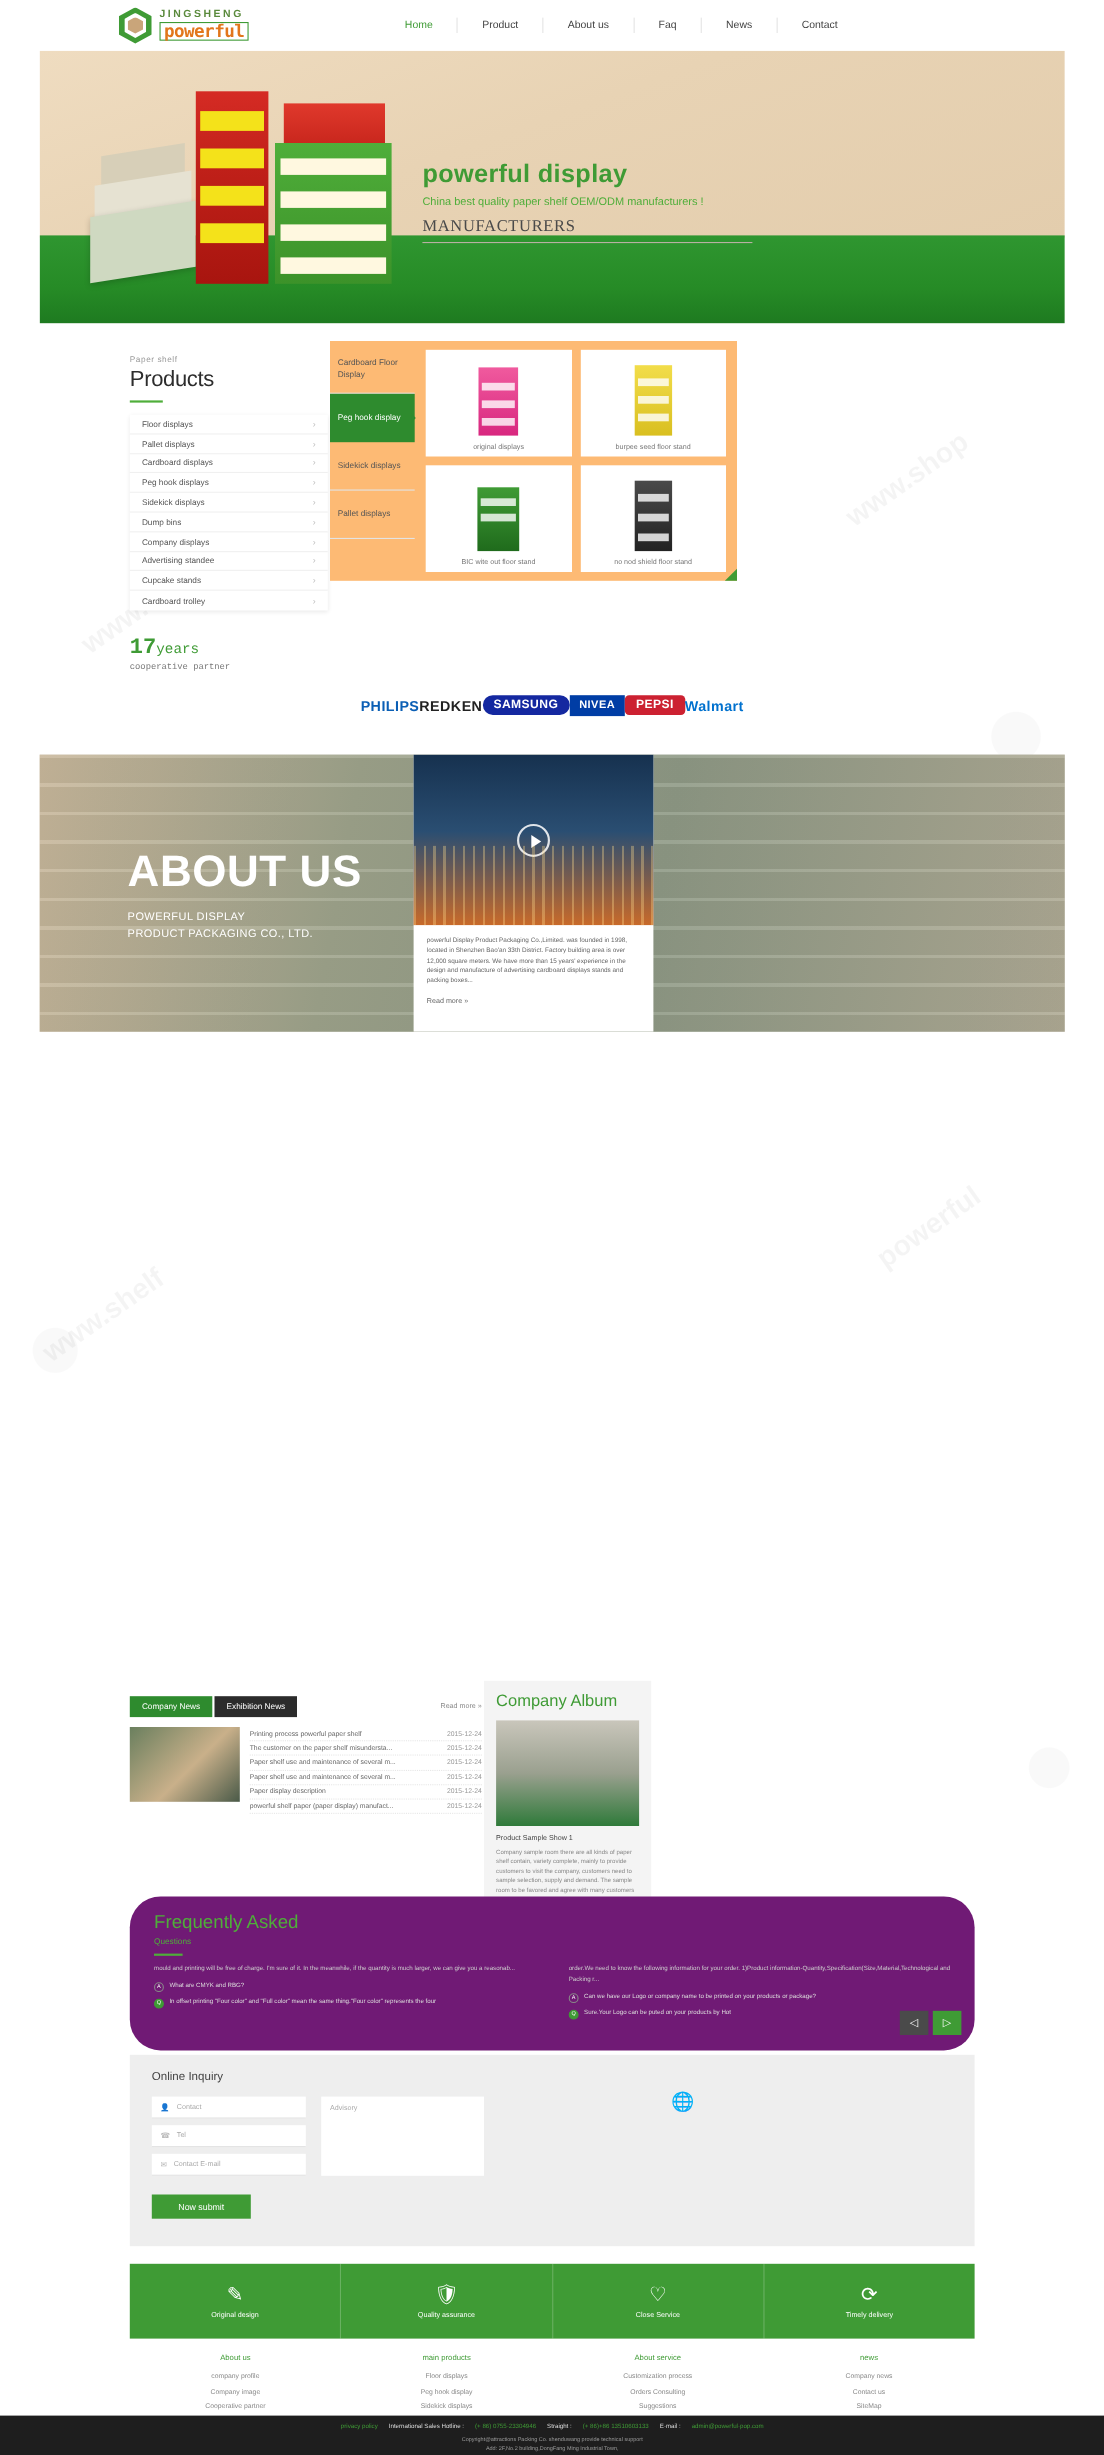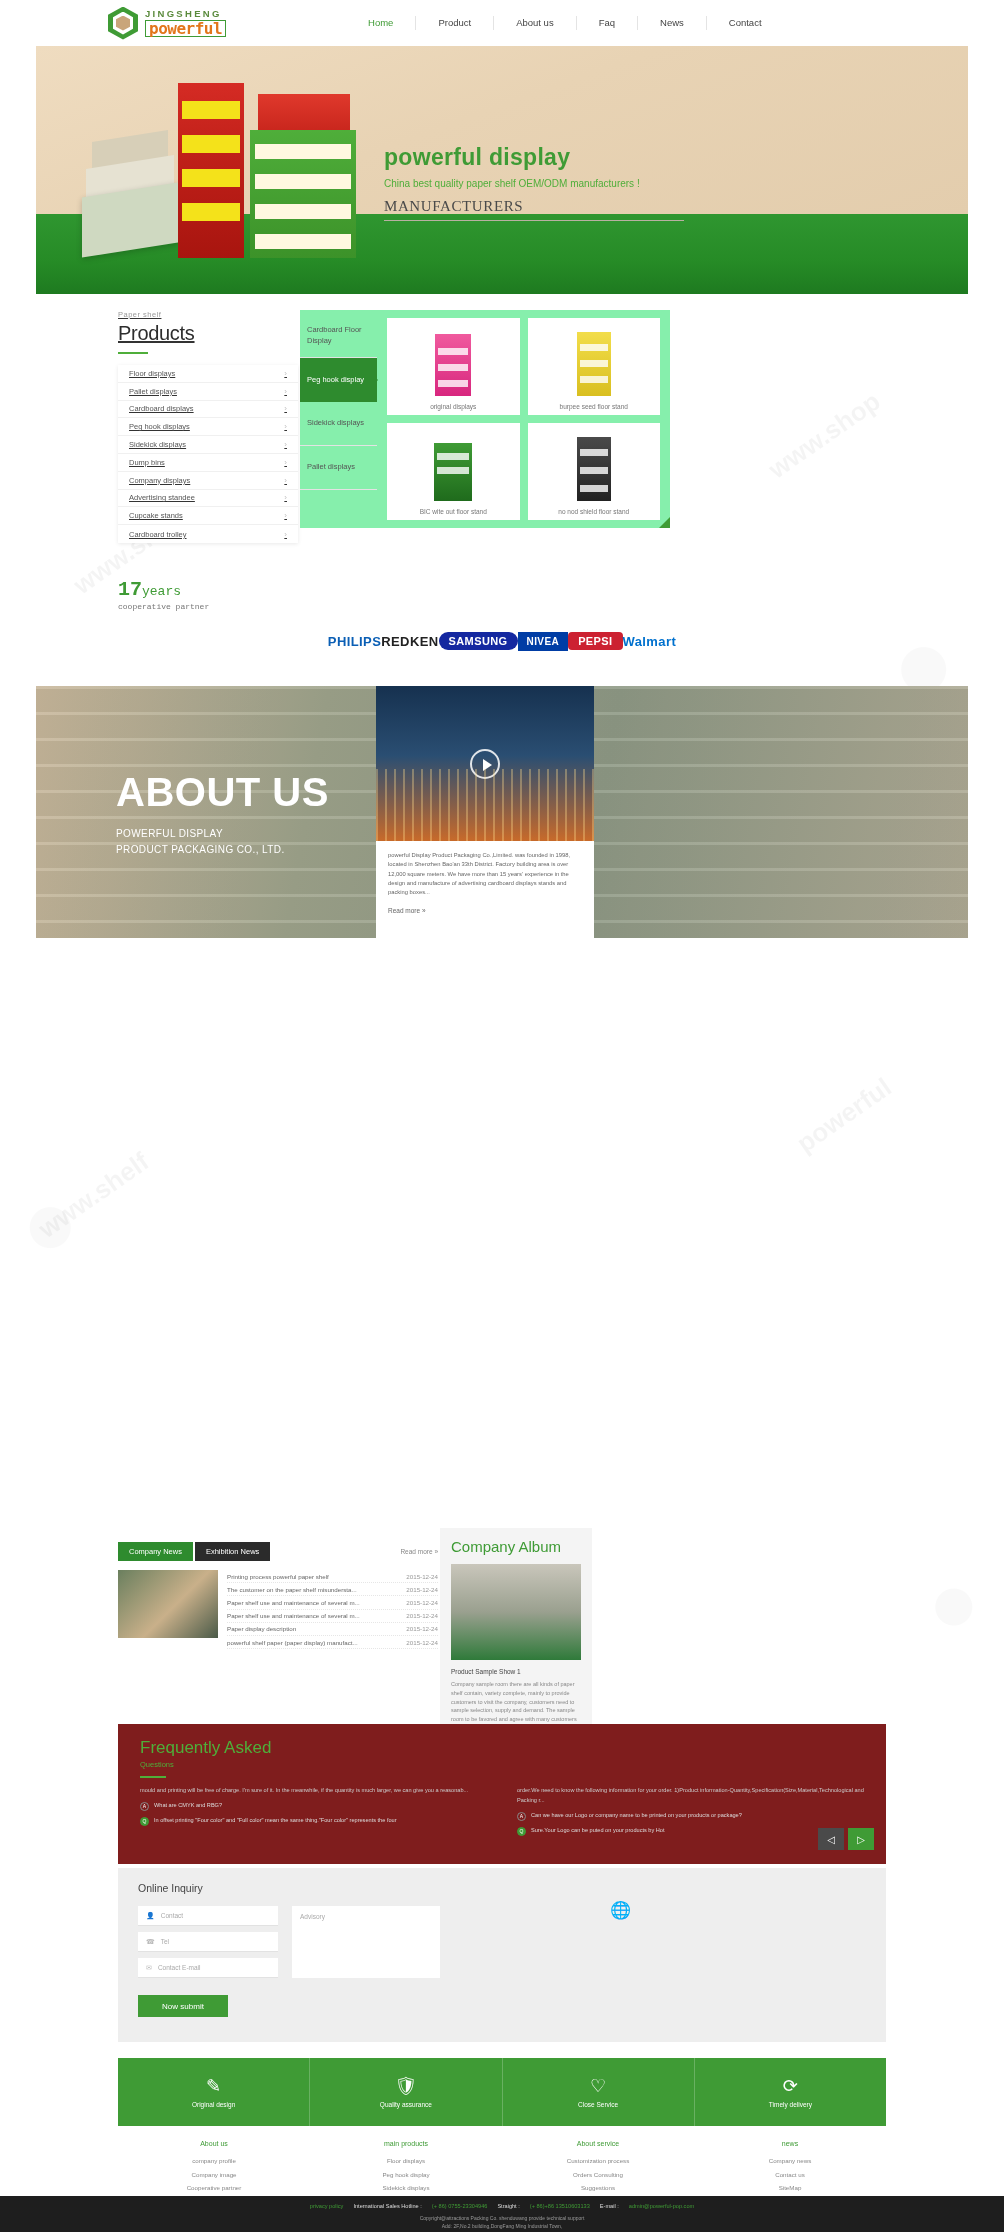--- a/index.html
+++ b/index.html
@@ -70,39 +70,39 @@
   .hero-manu { font-size:15px; color:#4a4a4a; letter-spacing:.6px; margin-top:9px;
                border-bottom:1px solid #b8b0a2; padding-bottom:5px; width:300px;
                font-family:"Liberation Serif", serif; }
   .feat { display:flex; flex-wrap:wrap; margin-top:11px; width:300px; }
   .feat div { width:50%; font-size:7.5px; color:#5a5a5a; display:flex;
               align-items:center; gap:4px; margin-bottom:8px; letter-spacing:.3px;}
   .ck { width:8px; height:8px; color:#3f9b35; font-size:8px; line-height:8px; }
 
   
   .products-sec { position:relative; margin-top:16px; z-index:2; }
-  .prod-left { position:absolute; left:118px; top:0; width:180px;text-decoration:underline; }
+  .prod-left { position:absolute; left:118px; top:12px; width:180px; }
   .prod-kicker { font-size:7.5px; color:#9a9a9a; letter-spacing:.5px; }
   .prod-title { font-size:20px; color:#2d2d2d; margin-top:3px; letter-spacing:-.3px;}
   .prod-rule { width:30px; height:2px; background:#4fae3a; margin-top:7px; }
   .prod-menu { margin-top:11px; background:#fff; box-shadow:0 1px 4px rgba(0,0,0,.09);}
   .prod-menu li { list-style:none; height:17.8px; display:flex; align-items:center;
      justify-content:space-between; padding:0 11px; border-bottom:1px solid #f0f0f0;
      font-size:7.5px; color:#555; }
   .prod-menu li:last-child { border-bottom:none; }
   .prod-menu li .ch { color:#c0c0c0; font-size:8px; }
 
   .prod-right { position:absolute; left:300px; top:0; width:370px; }
   .mail-bar { background:#2b2b2b; height:63px; display:flex; align-items:center;
               padding:0 0 0 22px; }
   .mail-in { flex:1; height:26px; background:#fff; border:none; font-size:7.5px;
              color:#9a9a9a; padding:0 10px; }
   .mail-btn { width:28px; height:26px; background:#3f9b35; display:flex;
               align-items:center; justify-content:center; color:#fff; font-size:13px; }
-  .prod-body { background:#86efac; display:flex; height:218px; }
+  .prod-body { background:#fdba74; display:flex; height:218px; }
   .tabs { width:77px; padding-top:4px; }
   .tabs .tb { font-size:7.5px; color:#555; padding:9px 7px; line-height:1.35;
               border-bottom:1px solid #e3e3e3; min-height:44px; display:flex;
               align-items:center; }
   .tabs .tb.on { background:#2e8b2e; color:#fff; border-bottom:none; position:relative; }
   .tabs .tb.on:after { content:""; position:absolute; right:-5px; top:50%;
       margin-top:-4px; border:4px solid transparent; border-left-color:#2e8b2e; }
   .grid { flex:1; display:grid; grid-template-columns:1fr 1fr; gap:8px; padding:8px 10px;}
   .cell { background:#fff; display:flex; flex-direction:column; }
   .cell .ph { flex:1; position:relative; overflow:hidden; }
@@ -171,21 +171,21 @@
   .album { position:absolute; left:440px; top:1528px; width:152px; height:330px;
      background:#f4f4f4; }
   .album-h { font-size:15px; color:#3f9b35; padding:10px 11px 0; }
   .album-img { margin:9px 11px 0; height:96px;
      background:linear-gradient(180deg,#c9c6bb 0%,#9aa08f 50%,#2f7a3a 100%); }
   .album-t { font-size:6.5px; color:#444; margin:8px 11px 0; }
   .album-p { font-size:5.5px; color:#888; margin:5px 11px 0; line-height:1.6; }
 
   
   .faq { position:absolute; left:118px; top:1724px; width:768px; height:140px;
-         background:#7f1d1d; }
+         background:#701a75;border-radius:28px; }
   .faq-h { font-size:17px; color:#4fae3a; padding:14px 0 0 22px; }
   .faq-s { font-size:7.5px; color:#4fae3a; padding:2px 0 0 22px; }
   .faq-r { width:26px; height:2px; background:#4fae3a; margin:7px 0 0 22px; }
   .faq-cols { display:flex; gap:30px; padding:8px 22px 0; }
   .faq-col { flex:1; }
   .faq-p { font-size:5.6px; color:#ccc; line-height:1.75; }
   .qa { display:flex; gap:5px; margin-top:5px; align-items:flex-start; }
   .bd { width:9px; height:9px; border-radius:50%; flex:none; font-size:5px;
         color:#fff; display:flex; align-items:center; justify-content:center;
         border:1px solid #888; margin-top:1px; }

